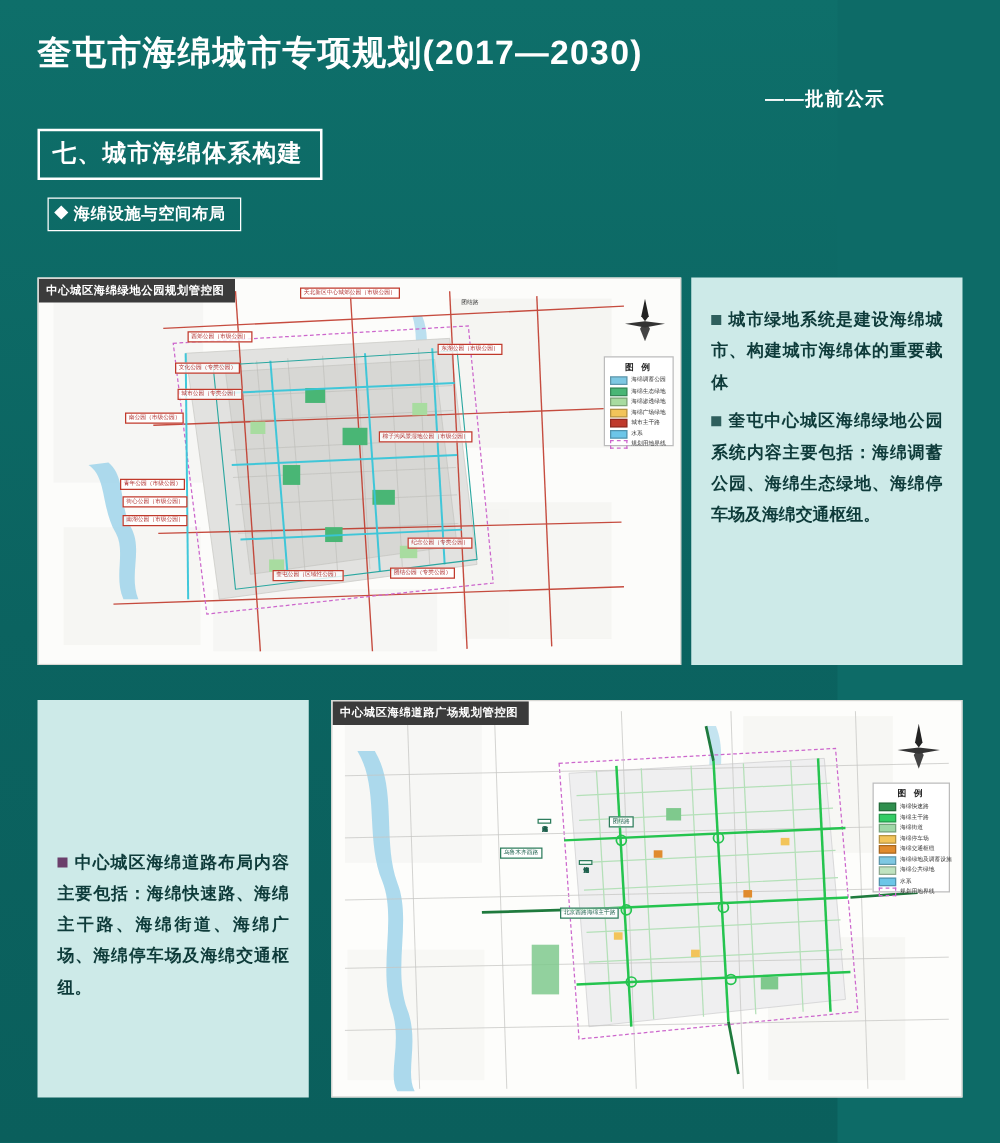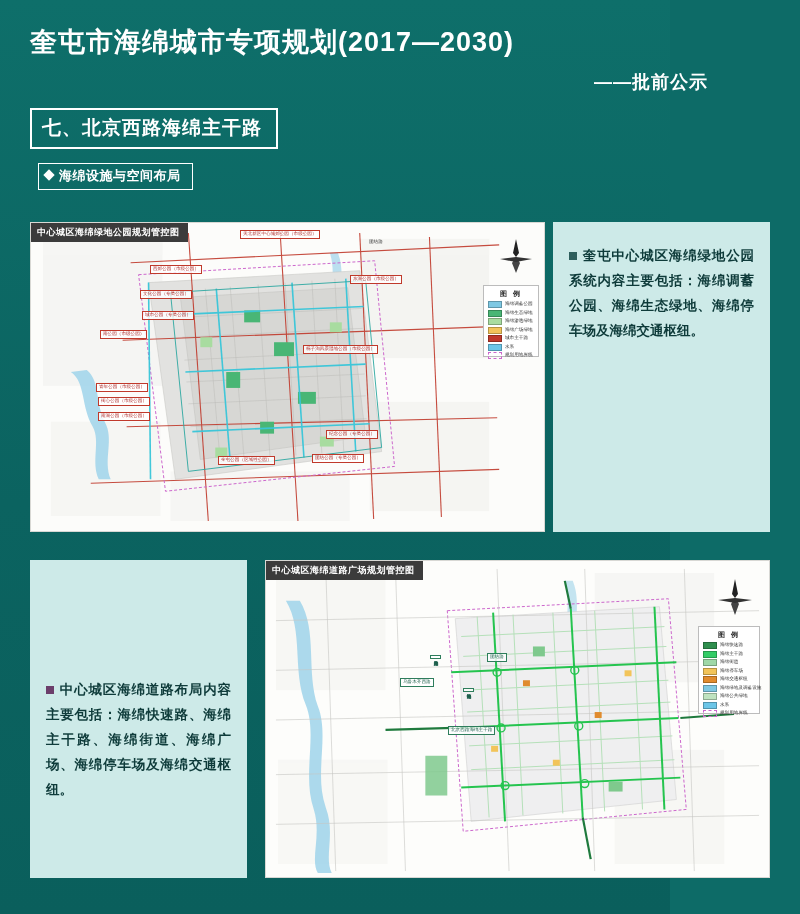--- a/index.html
+++ b/index.html
@@ -36,21 +36,21 @@
     letter-spacing: 1px;
     line-height: 1.2;
     white-space: nowrap;
   }
   .sub-title-row {
     text-align: right;
     padding-right: 62px;
     margin-top: 12px;
   }
   .sub-title {
-    font-size: 18px;
+    font-size: 15px;
     font-weight: bold;
     color: #ffffff;
     letter-spacing: 1px;
   }
   .section-box {
     display: inline-block;
     margin-top: 14px;
     padding: 5px 14px 6px 10px;
     border: 2px solid #ffffff;
     color: #ffffff;
@@ -198,21 +198,21 @@
 </head>
 <body>
 
 <div class="page">
 
   <div class="header">
     <div class="main-title">奎屯市海绵城市专项规划(2017—2030)</div>
     <div class="sub-title-row">
       <span class="sub-title">——批前公示</span>
     </div>
-    <div class="section-box">七、北京西路海绵主干路</div>
+    <div class="section-box">七、城市海绵体系构建</div>
     <br>
     <div class="subsection-box">
       <span class="diamond"></span><span>海绵设施与空间布局</span>
     </div>
   </div>
 
   <div class="panel map-panel" style="left:30px; top:222px; width:515px; height:310px;padding-left:28px;">
     <svg class="map-canvas" viewBox="0 0 515 310" preserveAspectRatio="none">
       <rect x="0" y="0" width="515" height="310" fill="#fcfcfa"></rect>
 
@@ -340,20 +340,23 @@
     <div class="map-note box" style="left:96px; top:383px;">青年公园（市级公园）</div>
     <div class="map-note box" style="left:98px; top:397px;">街心公园（市级公园）</div>
     <div class="map-note box" style="left:98px; top:412px;">南湖公园（市级公园）</div>
     <div class="map-note box" style="left:326px; top:430px;">纪念公园（专类公园）</div>
     <div class="map-note box" style="left:218px; top:456px;">奎屯公园（区域性公园）</div>
     <div class="map-note box" style="left:312px; top:454px;">团结公园（专类公园）</div>
   </div>
 
   <div class="panel text-panel" style="left:553px; top:222px; width:217px; height:310px;">
     <div class="bullet-line">
+      <span class="sq"></span><span>城市绿地系统是建设海绵城市、构建城市海绵体的重要载体</span>
+    </div>
+    <div class="bullet-line">
       <span class="sq"></span><span>奎屯中心城区海绵绿地公园系统内容主要包括：海绵调蓄公园、海绵生态绿地、海绵停车场及海绵交通枢纽。</span>
     </div>
   </div>
 
   <div class="panel text-panel" style="left:30px; top:560px; width:217px; height:318px;">
     <div class="bullet-line purple" style="margin-top:96px;">
       <span class="sq"></span><span>中心城区海绵道路布局内容主要包括：海绵快速路、海绵主干路、海绵街道、海绵广场、海绵停车场及海绵交通枢纽。</span>
     </div>
   </div>
 

